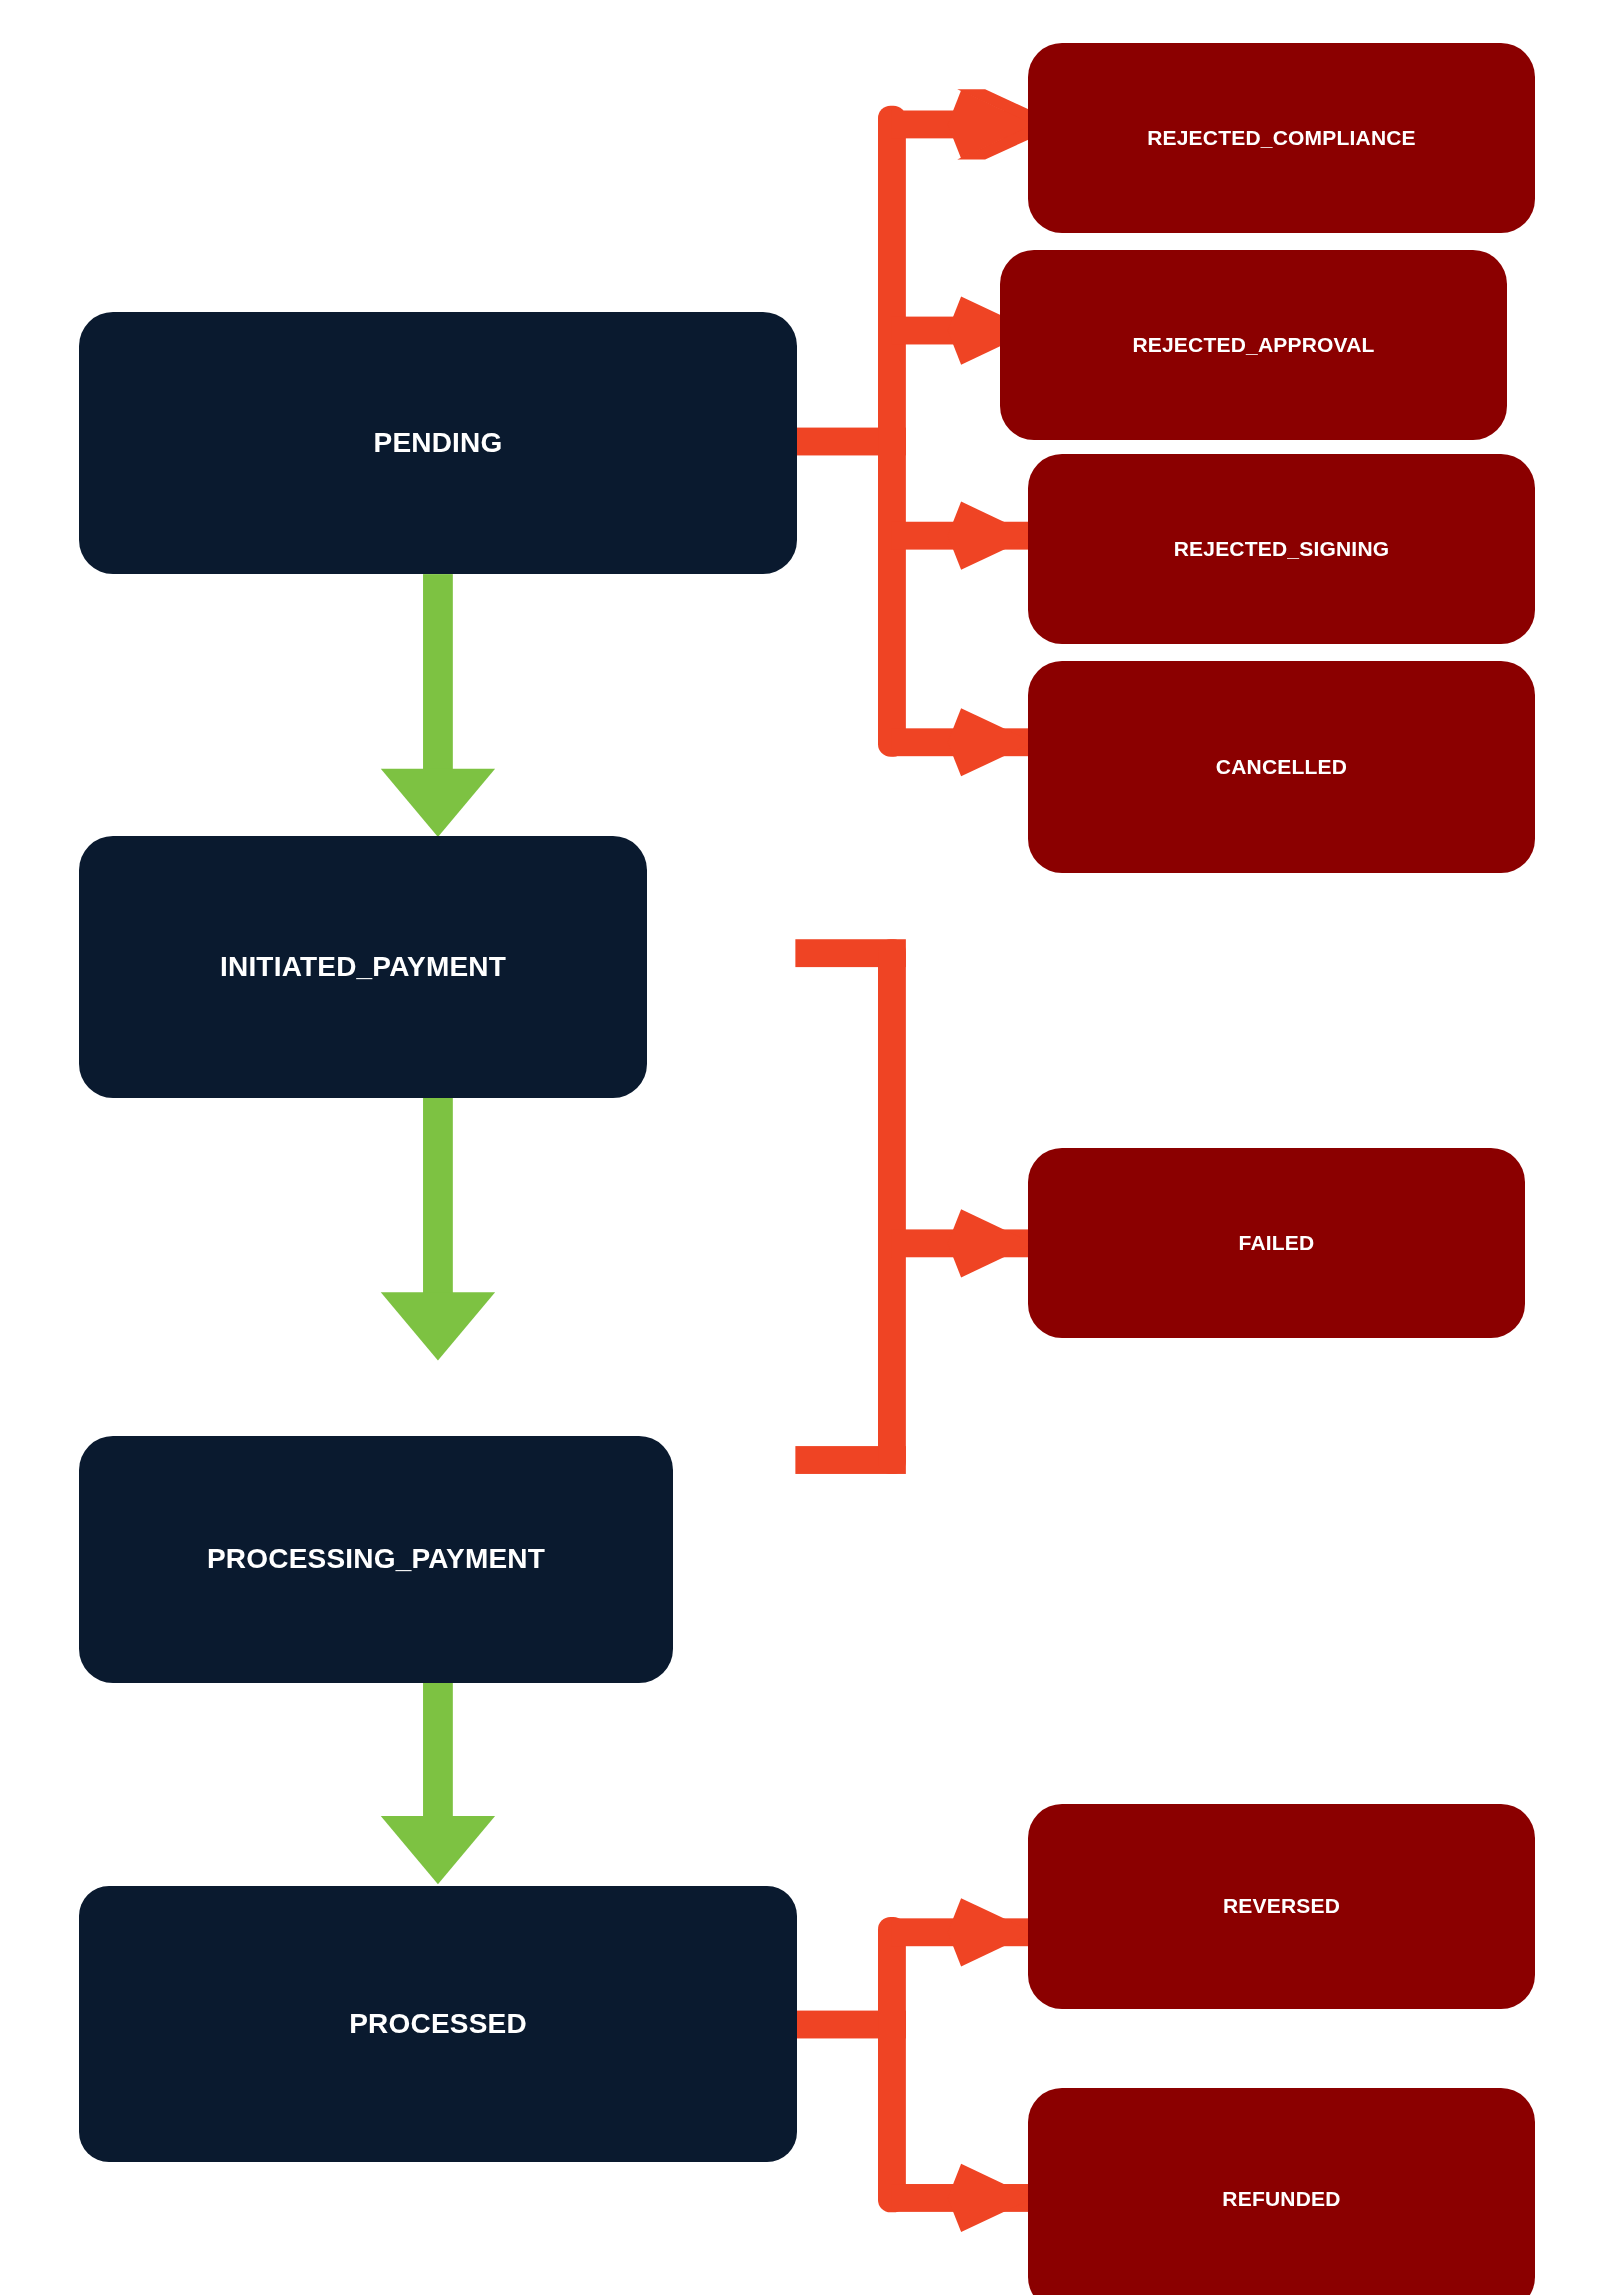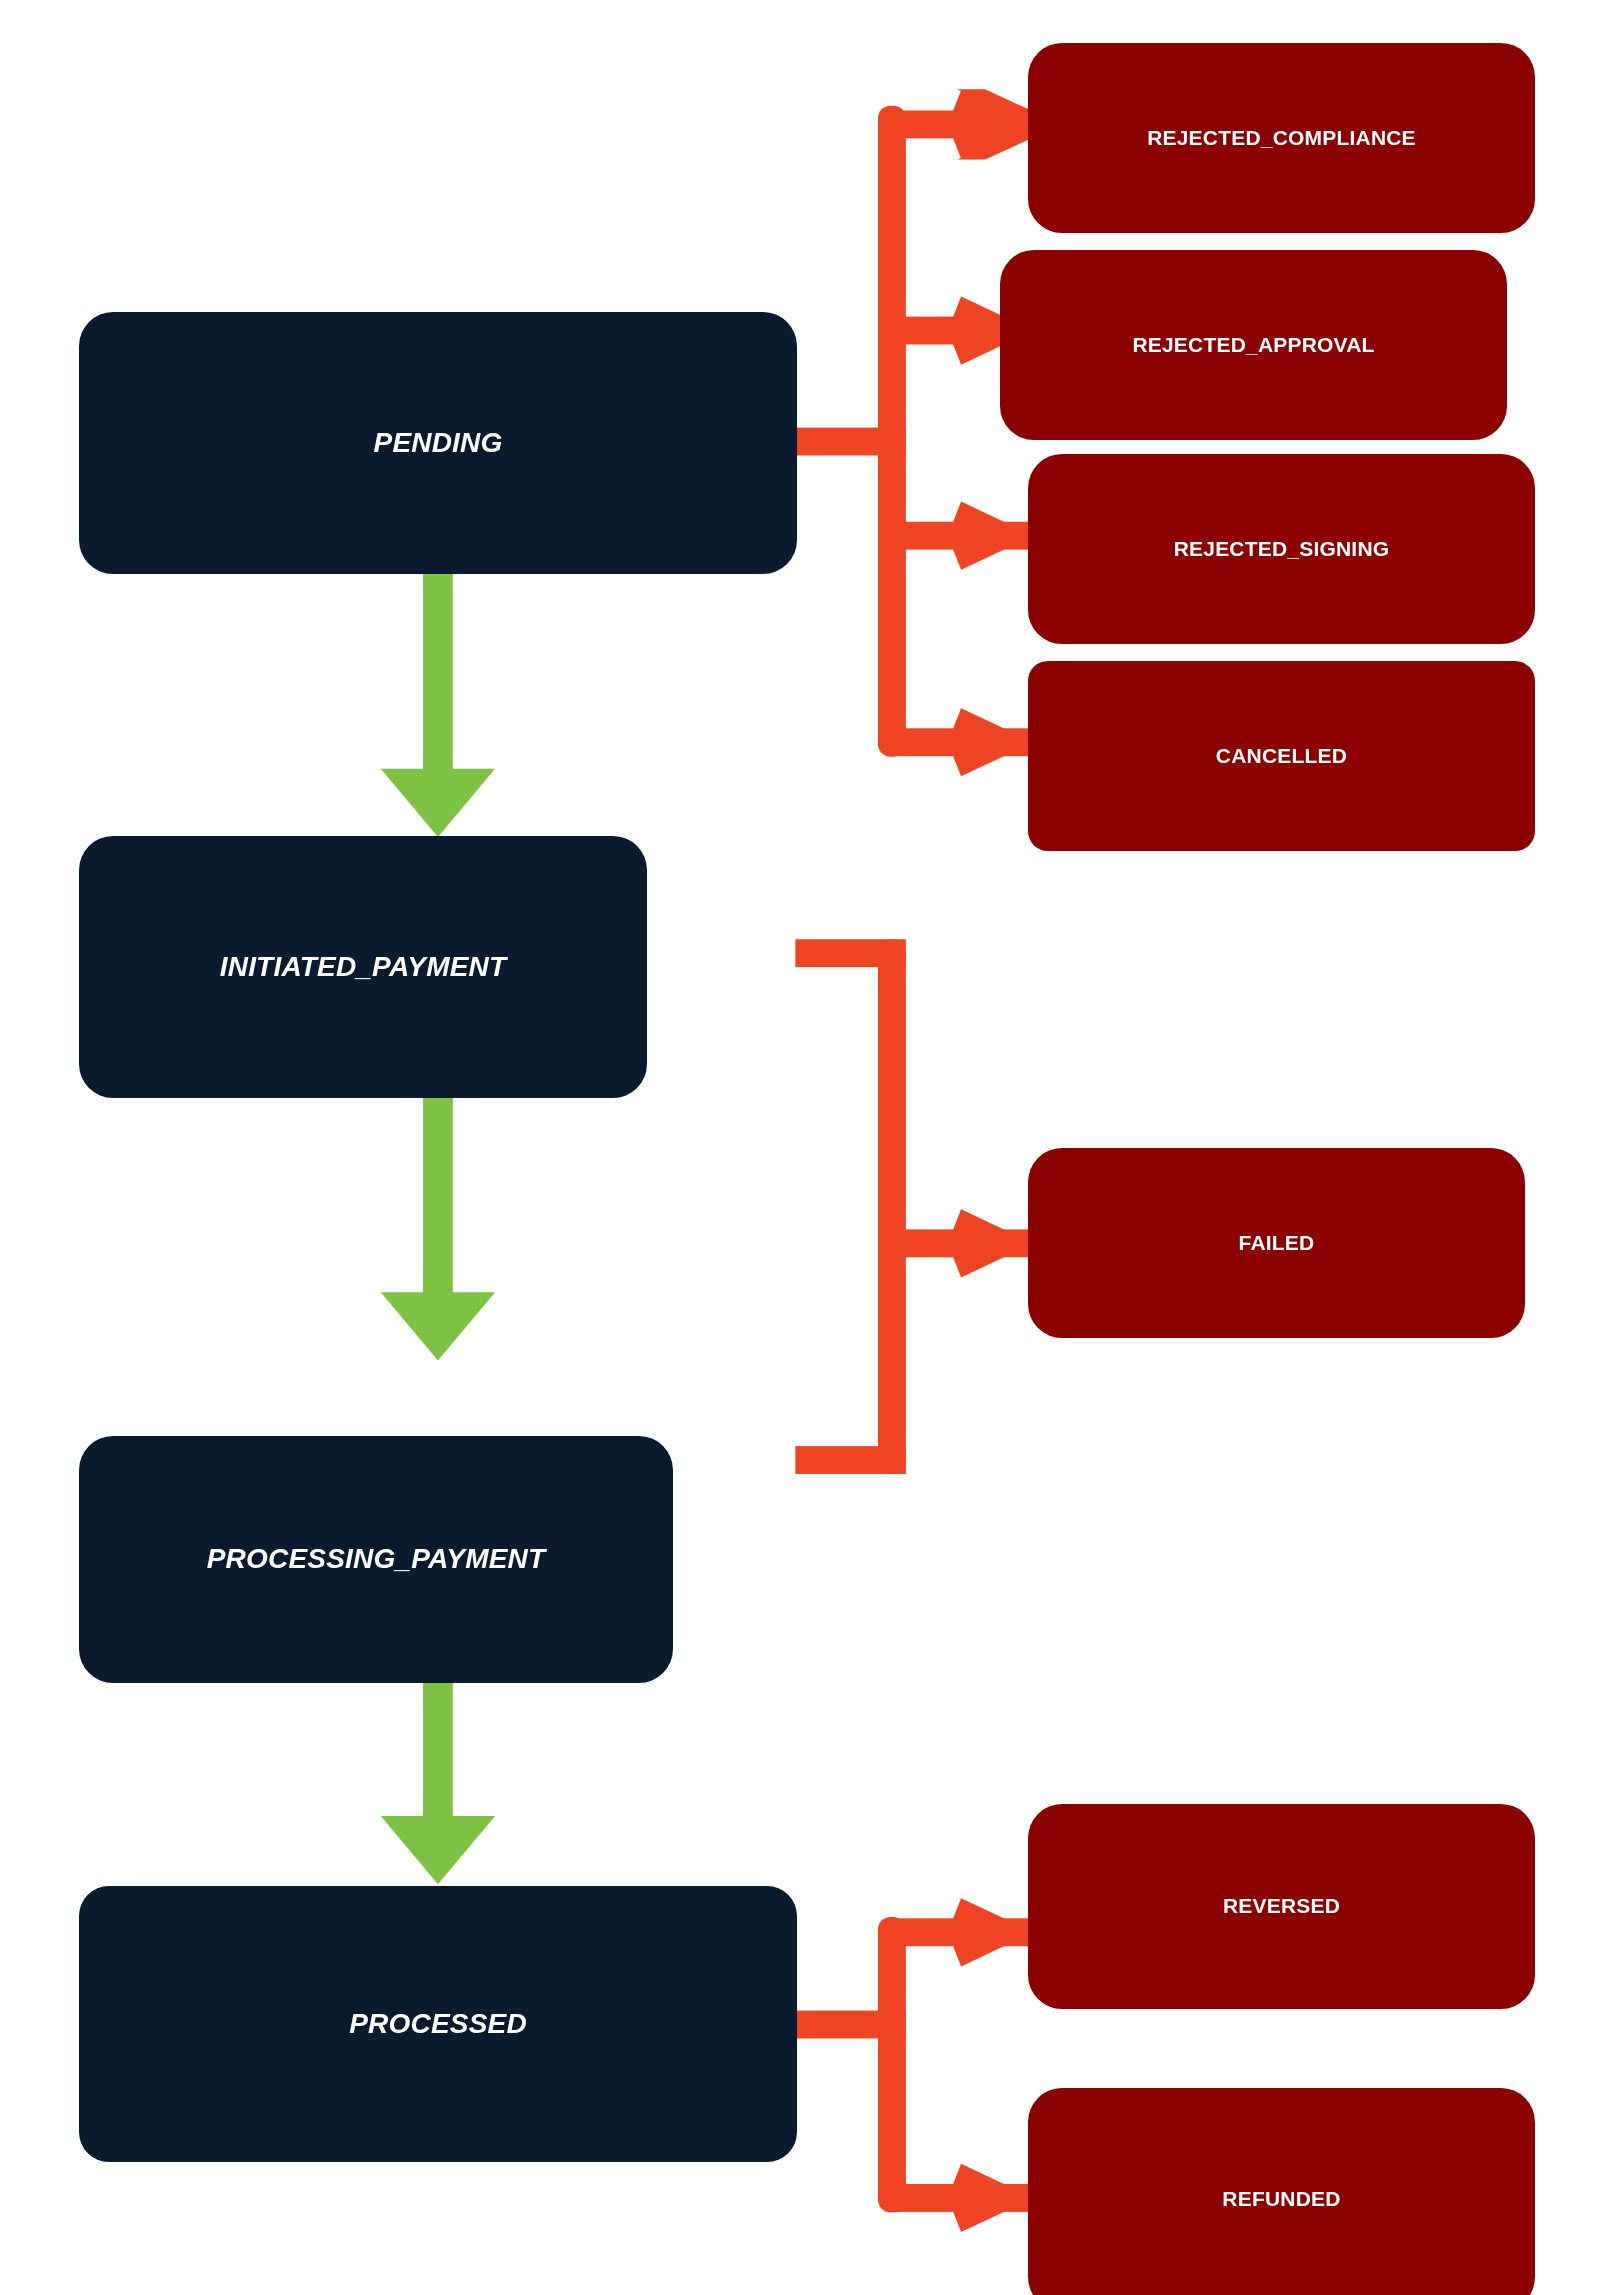--- a/index.html
+++ b/index.html
@@ -36,21 +36,20 @@
     color: #ffffff;
     font-weight: bold;
     letter-spacing: 0.2px;
     line-height: 1.15;
     padding: 0 6px;
     z-index: 2;
   }
   .node.state {
     background: #0a1a2f;
     font-size: 28px;
-    font-style: italic;
   }
   .node.terminal {
     background: #8b0000;
     font-size: 21px;
   }
   .node-label {
     display: block;
     white-space: nowrap;
   }
 </style>
@@ -144,21 +143,21 @@
   </div>
 
   <div class="node terminal" id="node-rejected_approval" style="left:1000px; top:250px; width:507px; height:190px;justify-content:center;">
     <span class="node-label">REJECTED_APPROVAL</span>
   </div>
 
   <div class="node terminal" id="node-rejected_signing" style="left:1028px; top:454px; width:507px; height:190px;text-align:right;">
     <span class="node-label">REJECTED_SIGNING</span>
   </div>
 
-  <div class="node terminal" id="node-cancelled" style="left:1028px; top:661px; width:507px; height:190px;border-radius:20px;">
+  <div class="node terminal" id="node-cancelled" style="left:1028px; top:661px; width:507px; height:212px;">
     <span class="node-label">CANCELLED</span>
   </div>
 
   <div class="node terminal" id="node-failed" style="left:1028px; top:1148px; width:497px; height:190px;">
     <span class="node-label">FAILED</span>
   </div>
 
   <div class="node terminal" id="node-reversed" style="left:1028px; top:1804px; width:507px; height:205px;">
     <span class="node-label">REVERSED</span>
   </div>

